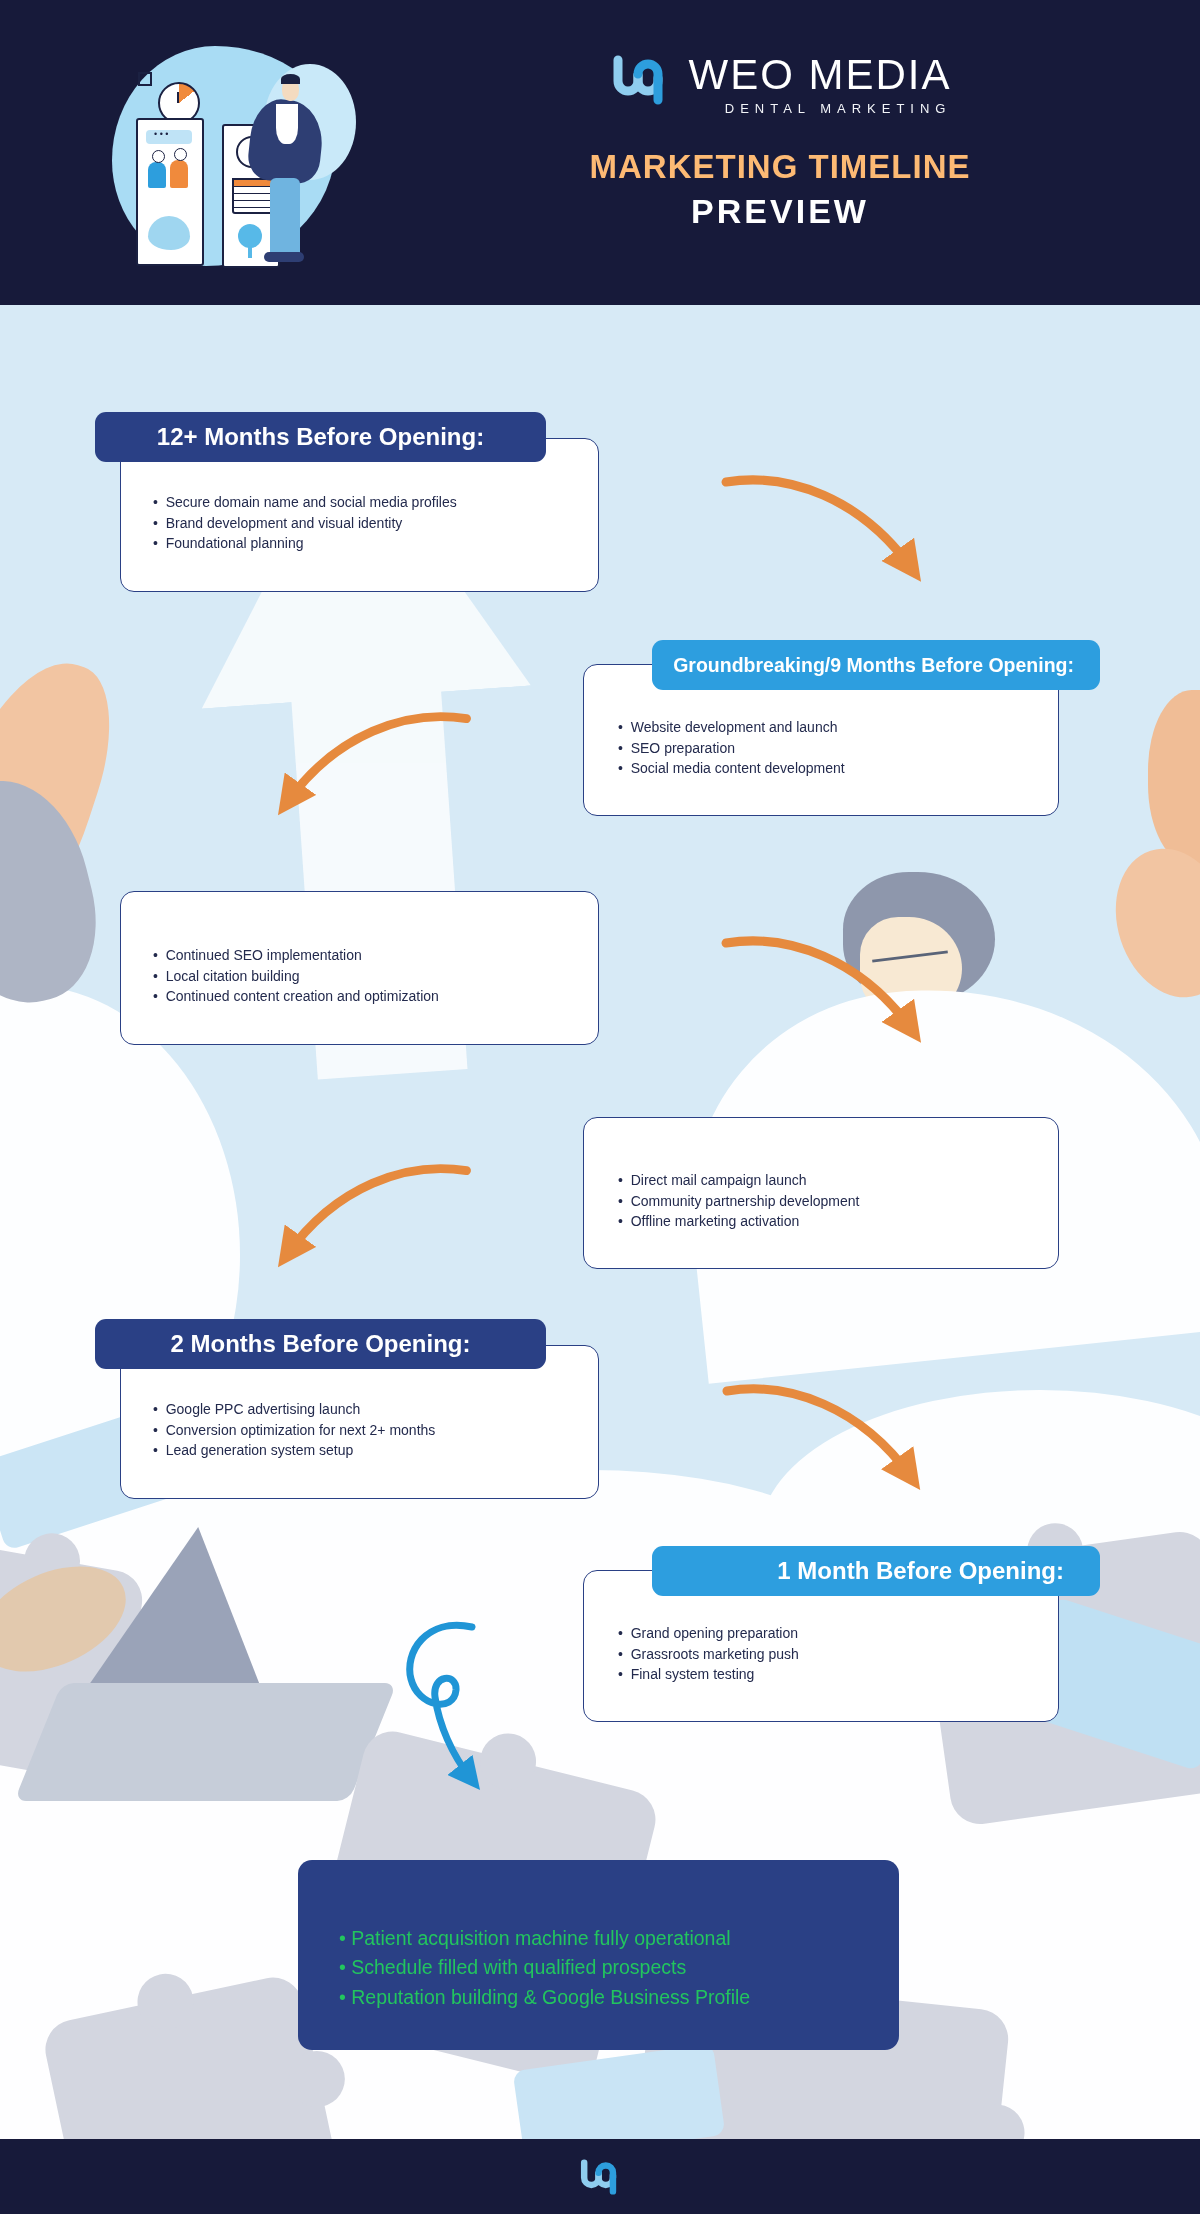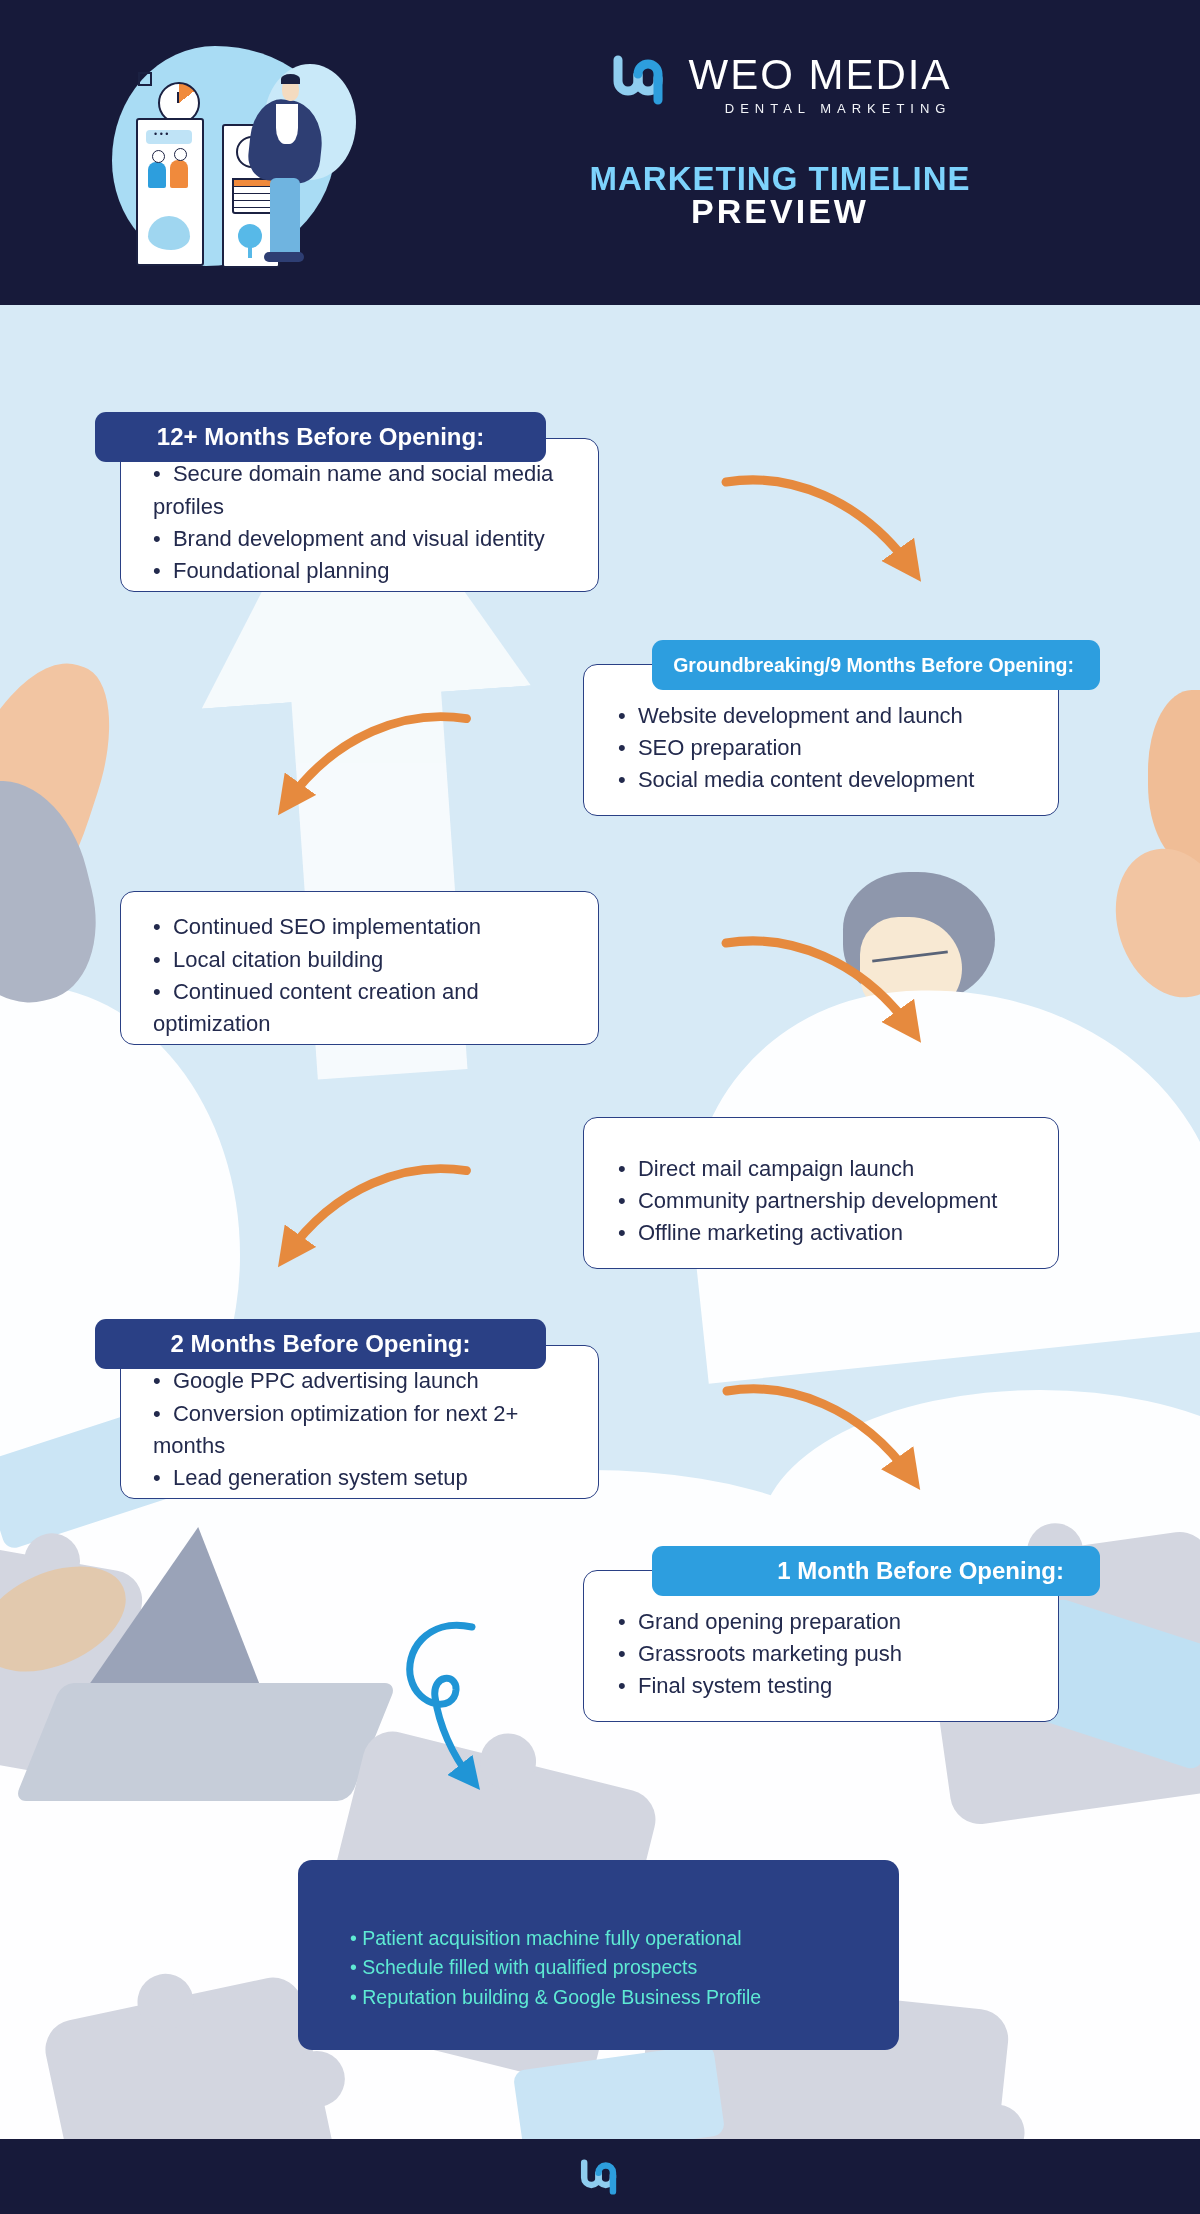--- a/index.html
+++ b/index.html
@@ -42,21 +42,21 @@
               border-radius:40% 50% 30% 30%/50% 55% 30% 30%;transform:rotate(6deg);}
   .man-shirt{position:absolute;left:164px;top:66px;width:22px;height:40px;background:#fff;border-radius:0 0 40% 40%;}
   .man-legs{position:absolute;left:158px;top:140px;width:30px;height:78px;background:#6FB4E0;border-radius:6px 6px 4px 4px;}
   .man-shoe{position:absolute;left:152px;top:214px;width:40px;height:10px;background:#2E3E73;border-radius:6px;}
   .title-block{position:absolute;left:380px;top:0;width:800px;height:305px;text-align:center;color:#fff;}
   .logo-row{position:absolute;left:0;top:52px;width:100%;display:flex;justify-content:center;align-items:flex-start;gap:16px;}
   .logo-mark{width:64px;height:56px;}
   .logo-texts{display:flex;flex-direction:column;align-items:flex-end;}
   .brand-name{font-size:42px;font-weight:500;letter-spacing:2px;line-height:1.1;}
   .brand-tagline{font-size:13px;font-weight:500;letter-spacing:6px;color:#F2F4F8;margin-top:3px;}
-  .main-title{position:absolute;left:0;top:160px;width:100%;font-size:33px;font-weight:700;letter-spacing:1px;color:#7dd3fc;}
+  .main-title{position:absolute;left:0;top:148px;width:100%;font-size:33px;font-weight:700;letter-spacing:1px;color:#fdba74;}
   .sub-title{position:absolute;left:0;top:192px;width:100%;font-size:34px;font-weight:800;letter-spacing:3px;color:#FFFFFF;}
   
   .canvas{position:absolute;left:0;top:305px;width:1200px;height:1834px;overflow:hidden;}
   .decor{position:absolute;z-index:1;}
   .white-arrow{left:205px;top:120px;width:330px;height:650px;transform:rotate(-4deg);opacity:.85;}
   .wa-head{position:absolute;left:0;top:0;width:330px;height:272px;background:#FBFDFE;
            clip-path:polygon(50% 0,100% 100%,0 100%);}
   .wa-shaft{position:absolute;left:90px;top:268px;width:150px;height:382px;background:#FBFDFE;}
   .white-ellipse{background:#FDFEFF;border-radius:50%;}
   .we1{left:-190px;top:680px;width:430px;height:540px;}
@@ -109,27 +109,27 @@
          display:flex;flex-direction:column;justify-content:center;padding-top:16px;box-sizing:border-box;}
   .tb1 .tcard,.tb3 .tcard,.tb5 .tcard{left:25px;top:26px;width:479px;height:154px;padding-left:32px;padding-right:14px;}
   .tb2 .tcard,.tb4 .tcard,.tb6 .tcard{left:0;top:24px;width:476px;height:152px;padding-left:34px;padding-right:14px;}
   .thdr{position:absolute;top:0;height:50px;border-radius:11px;display:flex;align-items:center;
         color:#fff;font-weight:600;box-sizing:border-box;z-index:4;}
   .theme-navy{background:#2A4085;justify-content:center;font-size:24px;}
   .theme-blue{background:#2D9EDF;justify-content:flex-end;padding-right:36px;font-size:24px;}
   .tb1 .thdr,.tb3 .thdr,.tb5 .thdr{left:0;width:451px;}
   .tb2 .thdr,.tb4 .thdr,.tb6 .thdr{left:69px;width:448px;}
   .tb2 .thdr{font-size:19.5px;padding-right:26px;}
-  ul.blist{list-style:none;margin:0;padding:0;font-size:22px;color:#232A4D;line-height:1.47;}
+  ul.blist{list-style:none;margin:0;padding:0;font-size:14px;color:#232A4D;line-height:1.47;}
   ul.blist li::before{content:"\2022\00A0\00A0";}
   
   .open-group{position:absolute;left:0;top:1523px;width:1200px;height:530px;z-index:3;}
   .open-card{position:absolute;left:298px;top:32px;width:601px;height:190px;background:#2A4085;border-radius:14px;
              display:flex;flex-direction:column;justify-content:center;padding:26px 20px 0 40px;box-sizing:border-box;}
-  .open-card ul{list-style:none;margin:12px;padding:0;font-size:19.5px;color:#5eead4;line-height:1.5;}
+  .open-card ul{list-style:none;margin:1px;padding:0;font-size:19.5px;color:#22c55e;line-height:1.5;}
   .open-card ul li::before{content:"\2022\00A0";}
   .open-hdr{position:absolute;left:254px;top:0;width:689px;height:61px;background:#ED9143;border-radius:17px;
             display:flex;align-items:center;justify-content:center;color:#fff;font-size:29px;font-weight:600;z-index:4;}
   
   .footer{position:absolute;left:0;top:2139px;width:1200px;height:75px;background:#171A3A;z-index:6;
           display:flex;align-items:center;justify-content:center;}
   .footer svg{width:46px;height:40px;}
 </style>
 </head>
 <body>

